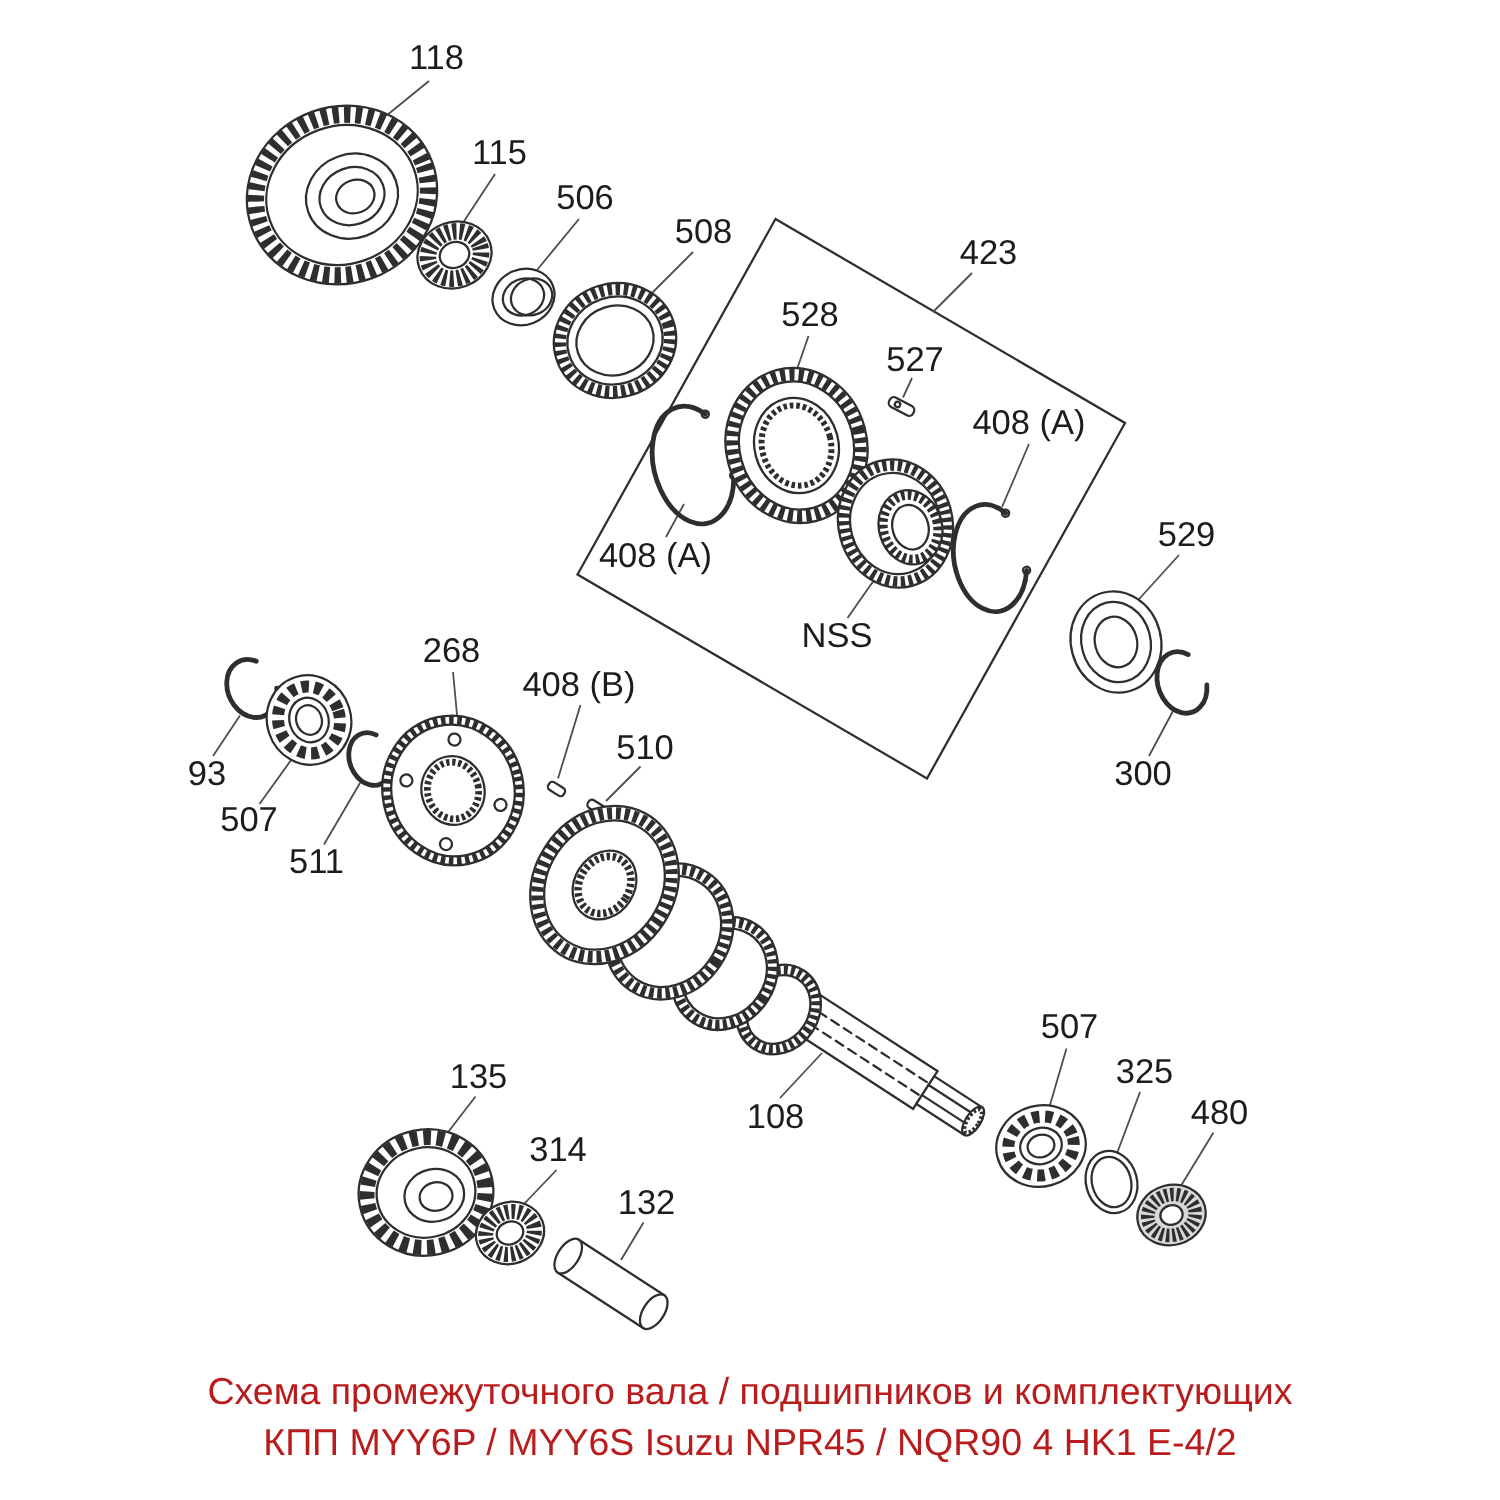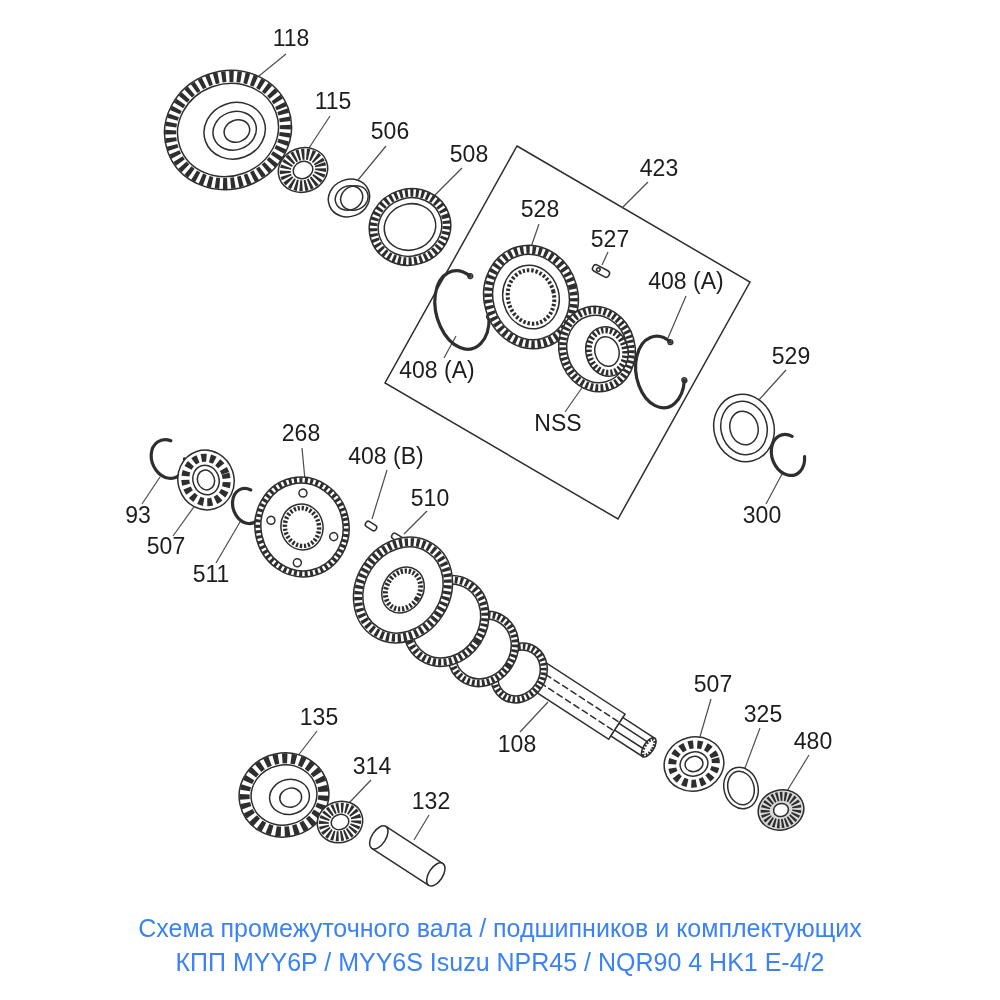--- a/index.html
+++ b/index.html
@@ -4,21 +4,21 @@
 <style>
   html,body{margin:0;padding:0;background:#ffffff;width:1000px;height:1000px;overflow:hidden;}
   .stage{position:relative;width:1000px;height:1000px;font-family:"Liberation Sans",sans-serif;background:#ffffff;border-radius:20px;}
   svg{position:absolute;top:0;left:0;}
   .s{fill:none;stroke:#2e2e2e;stroke-width:1.5;stroke-linecap:round;}
   .sf{fill:#ffffff;stroke:#2e2e2e;stroke-width:1.5;}
   .teeth{fill:none;stroke:#2e2e2e;}
   .lead{stroke:#4d4d4d;stroke-width:1.2;}
   .snap{fill:none;stroke:#2e2e2e;stroke-width:3.2;stroke-linecap:round;}
   .lbl{font-family:"Liberation Sans",sans-serif;font-size:23px;fill:#1c1c1c;text-anchor:middle;}
-  .caption{position:absolute;left:0;right:0;bottom:18px;text-align:center;color:#3b82f6;}
+  .caption{position:absolute;left:0;right:0;bottom:18px;text-align:center;color:#b91c1c;}
   .caption p{margin:5px 0;font-size:25px;}
 </style>
 </head>
 <body>
 
 <div class="stage">
   <svg width="1000" height="1000" viewBox="0 0 1000 1000">
 
     <polygon class="s" stroke-width="1.4" points="517,146 750,282 618,519 385,383"></polygon>
 

